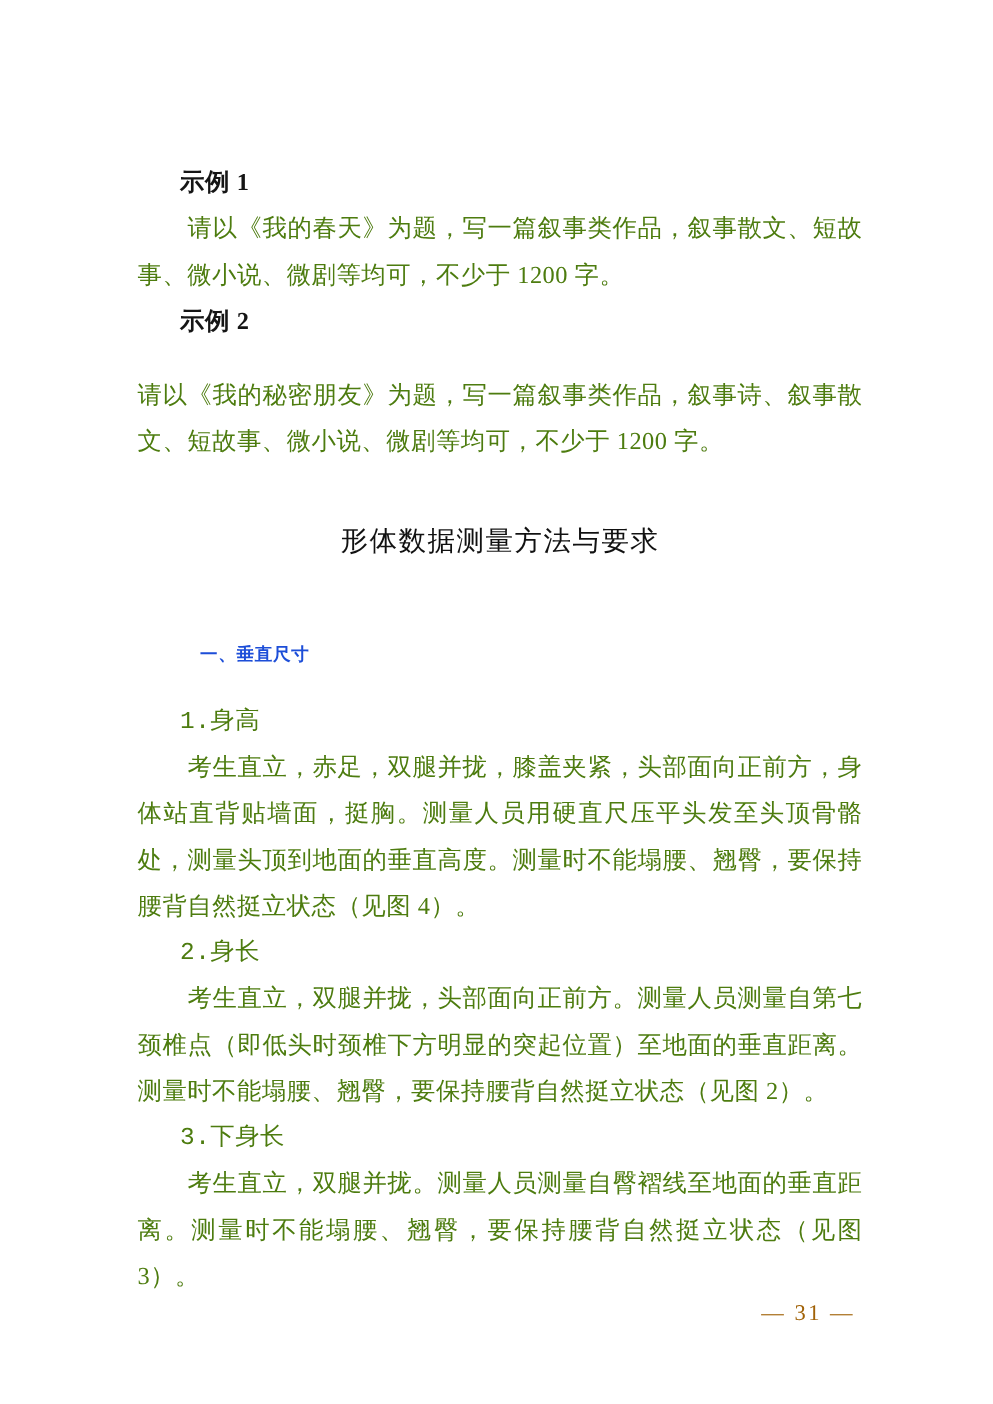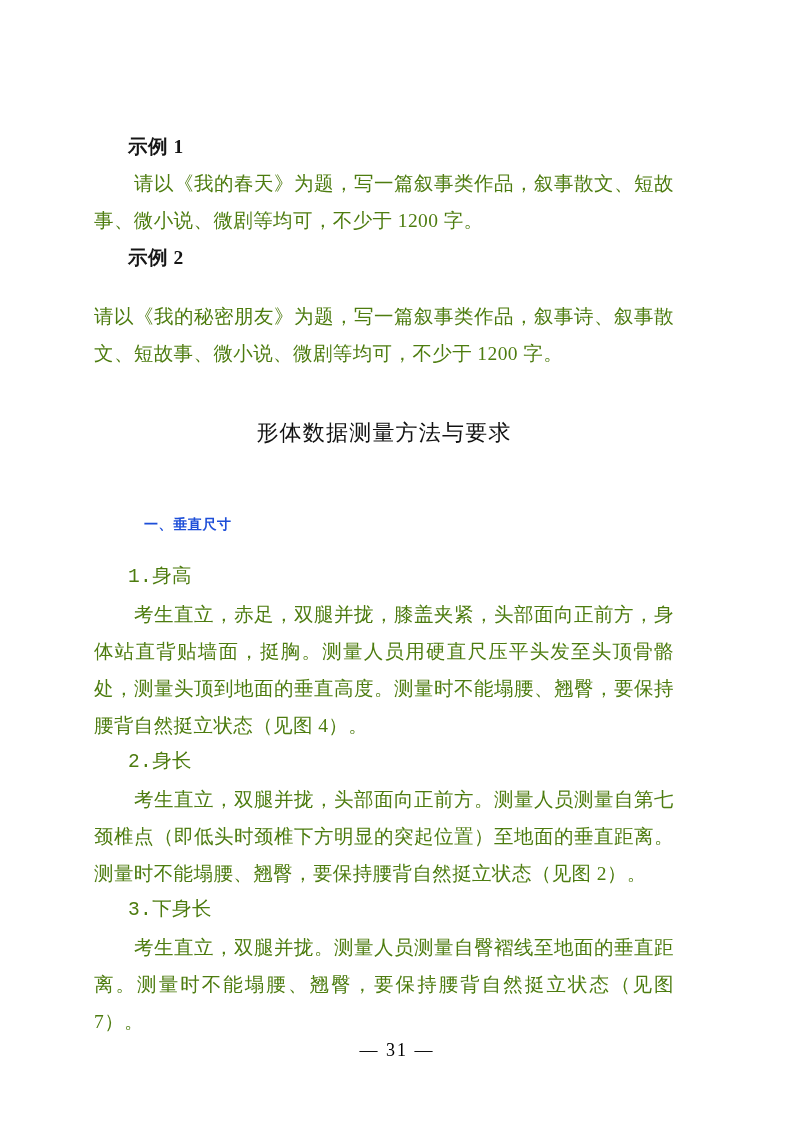--- a/index.html
+++ b/index.html
@@ -16,21 +16,21 @@
     position: relative;
     width: 794px;
     height: 1123px;
     margin: 0 auto;
     background: #ffffff;
     overflow: hidden;
     box-sizing: border-box;
   }
   .content {
     position: absolute;
-    left: 94px;
+    left: 110px;
     top: 128px;
     width: 580px;
   }
   
   .para {
     font-size: 19.5px;
     line-height: 37px;
     text-align: justify;
     text-justify: inter-ideograph;
     letter-spacing: 0.4px;
@@ -75,25 +75,25 @@
     margin: 16px;
     color: #1d4ed8;
   }
   .spacer-title-top { height: 44px; }
   .spacer-title-bottom { height: 40px; }
   .footer {
     position: absolute;
     left: 110px;
     top: 1038px;
     width: 580px;
-    text-align: center;
+    text-align: right;
     font-size: 18px;
     line-height: 24px;
     letter-spacing: 2px;
-    color: #000000;
+    color: #a16207;
     padding-right: 6px;
     box-sizing: border-box;
   }
 </style>
 </head>
 <body>
 
 <div class="page">
 
   <div class="content">
@@ -117,19 +117,19 @@
     <p class="para indent1">1.身高</p>
 
     <p class="para indent2">考生直立，赤足，双腿并拢，膝盖夹紧，头部面向正前方，身体站直背贴墙面，挺胸。测量人员用硬直尺压平头发至头顶骨骼处，测量头顶到地面的垂直高度。测量时不能塌腰、翘臀，要保持腰背自然挺立状态（见图 4）。</p>
 
     <p class="para indent1">2.身长</p>
 
     <p class="para indent2">考生直立，双腿并拢，头部面向正前方。测量人员测量自第七颈椎点（即低头时颈椎下方明显的突起位置）至地面的垂直距离。测量时不能塌腰、翘臀，要保持腰背自然挺立状态（见图 2）。</p>
 
     <p class="para indent1">3.下身长</p>
 
-    <p class="para indent2">考生直立，双腿并拢。测量人员测量自臀褶线至地面的垂直距离。测量时不能塌腰、翘臀，要保持腰背自然挺立状态（见图 7）。</p>
+    <p class="para indent2">考生直立，双腿并拢。测量人员测量自臀褶线至地面的垂直距离。测量时不能塌腰、翘臀，要保持腰背自然挺立状态（见图 3）。</p>
 
   </div>
 
   <div class="footer">— 31 —</div>
 
 </div>
 
 </body></html>

